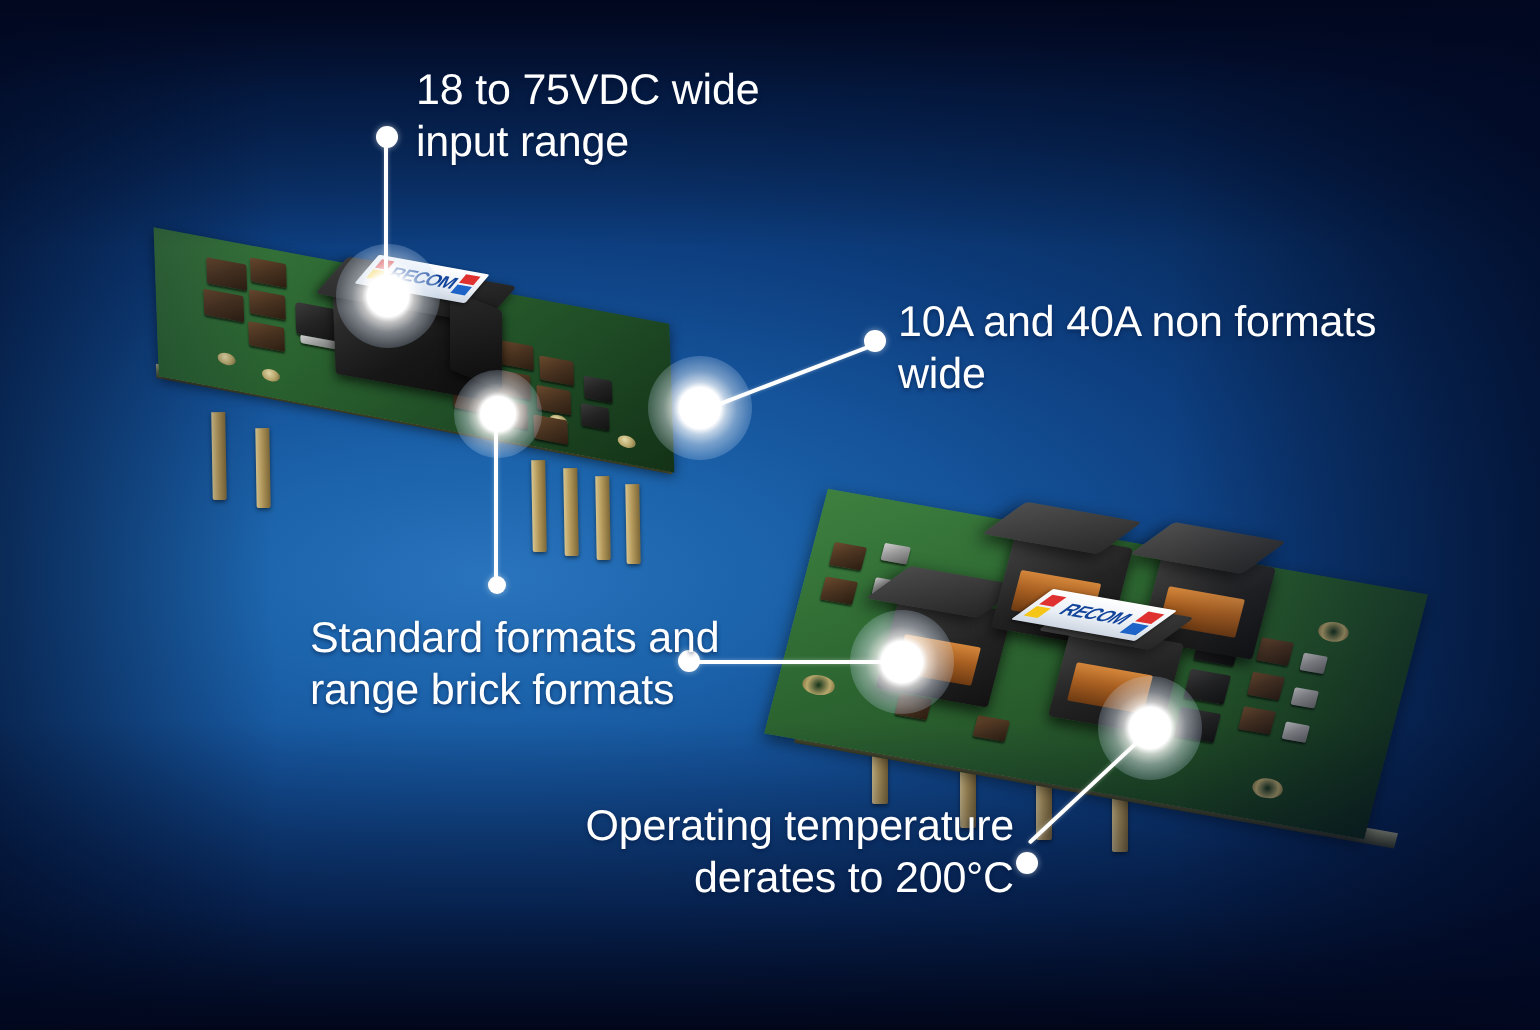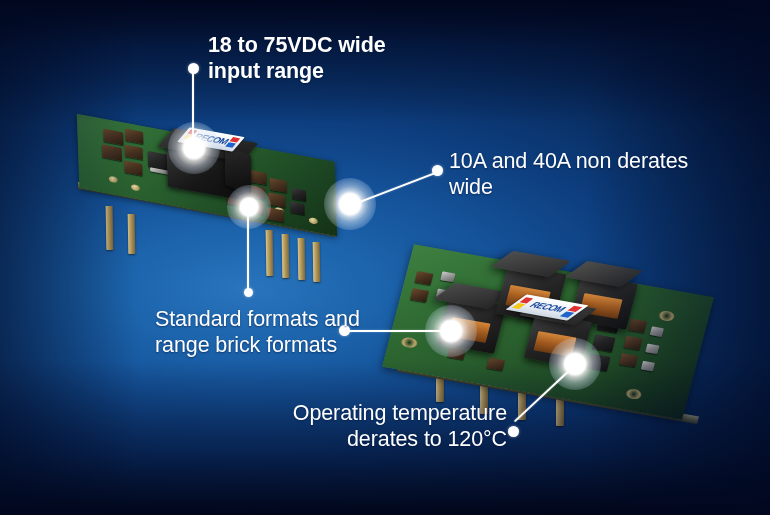--- a/index.html
+++ b/index.html
@@ -279,34 +279,34 @@
       <span class="recom-txt">RECOM</span>
     </div>
   </div>
 
   <div class="bg-vig"></div>
   <div class="bg-vig2"></div>
 
   <div class="marker big" style="left:168px;top:122px;"></div>
   <div class="leader" style="left:193px;top:69px;width:80px;transform:rotate(90deg);"></div>
   <div class="enddot" style="left:188px;top:63px;"></div>
-  <div class="callout-text" style="left:208px;top:32px;font-weight:bold;"><span>18 to 75VDC wide</span><br><span>input range</span></div>
+  <div class="callout-text" style="left:208px;top:32px;"><span>18 to 75VDC wide</span><br><span>input range</span></div>
 
   <div class="marker big" style="left:324px;top:178px;"></div>
   <div class="leader" style="left:352px;top:204px;width:92px;transform:rotate(-21deg);"></div>
   <div class="enddot" style="left:432px;top:165px;"></div>
-  <div class="callout-text" style="left:449px;top:148px;"><span>10A and 40A non derates</span><br><span>wide</span></div>
+  <div class="callout-text" style="left:449px;top:148px;"><span>10A and 40A non formats</span><br><span>wide</span></div>
 
   <div class="marker" style="left:227px;top:185px;"></div>
   <div class="leader" style="left:248px;top:208px;width:85px;transform:rotate(90deg);"></div>
   <div class="enddot sm" style="left:244px;top:288px;"></div>
 
   <div class="marker big" style="left:425px;top:305px;"></div>
   <div class="leader" style="left:345px;top:330px;width:96px;"></div>
   <div class="enddot" style="left:339px;top:325px;"></div>
   <div class="callout-text" style="left:155px;top:306px;"><span>Standard formats and</span><br><span>range brick formats</span></div>
 
   <div class="marker big" style="left:549px;top:338px;"></div>
   <div class="leader" style="left:573px;top:366px;width:80px;transform:rotate(137deg);"></div>
   <div class="enddot" style="left:508px;top:426px;"></div>
-  <div class="callout-text ct-right" style="left:254px;top:400px;width:253px;"><span>Operating temperature</span><br><span>derates to 120°C</span></div>
+  <div class="callout-text ct-right" style="left:254px;top:400px;width:253px;"><span>Operating temperature</span><br><span>derates to 200°C</span></div>
 
 </div>
 
 </body></html>

